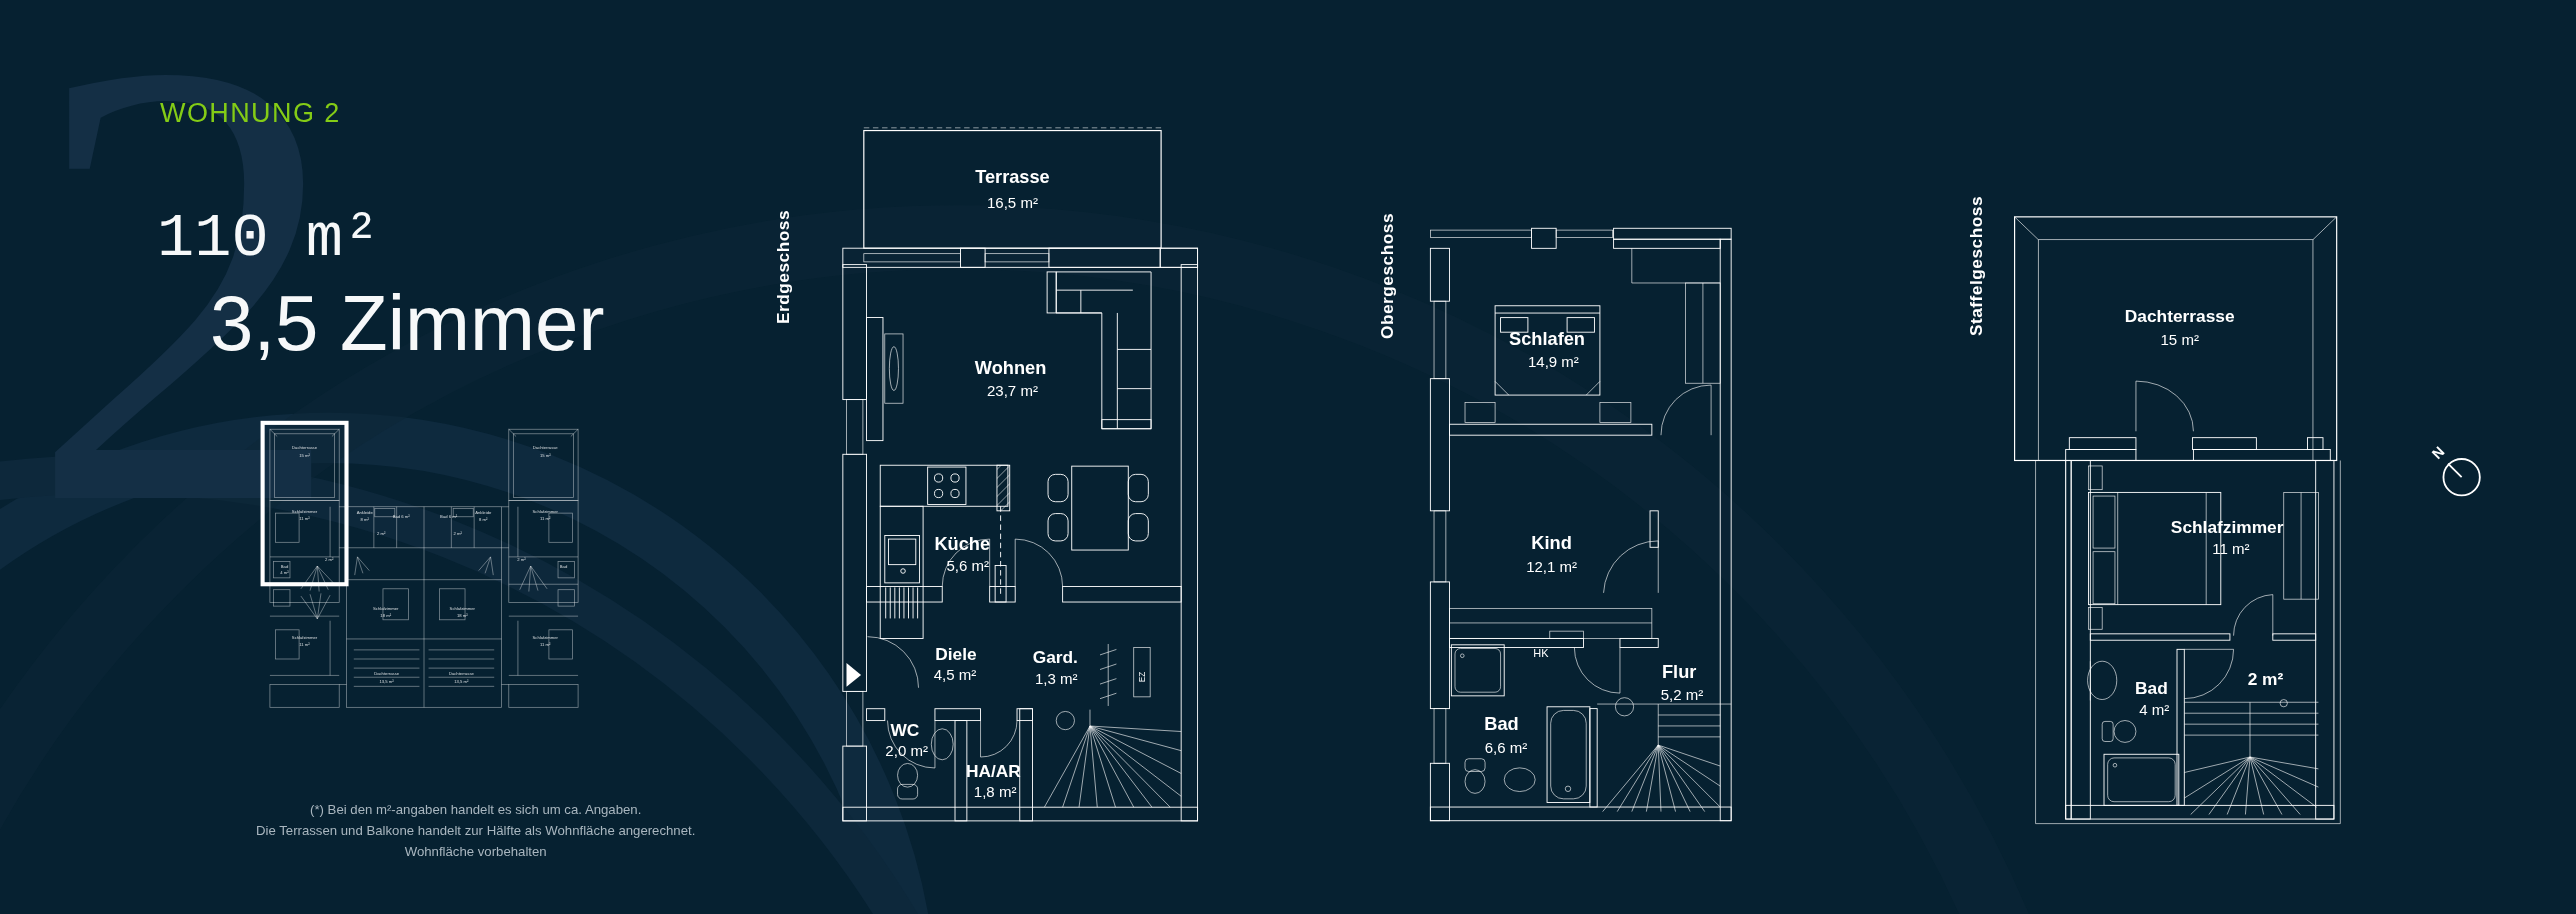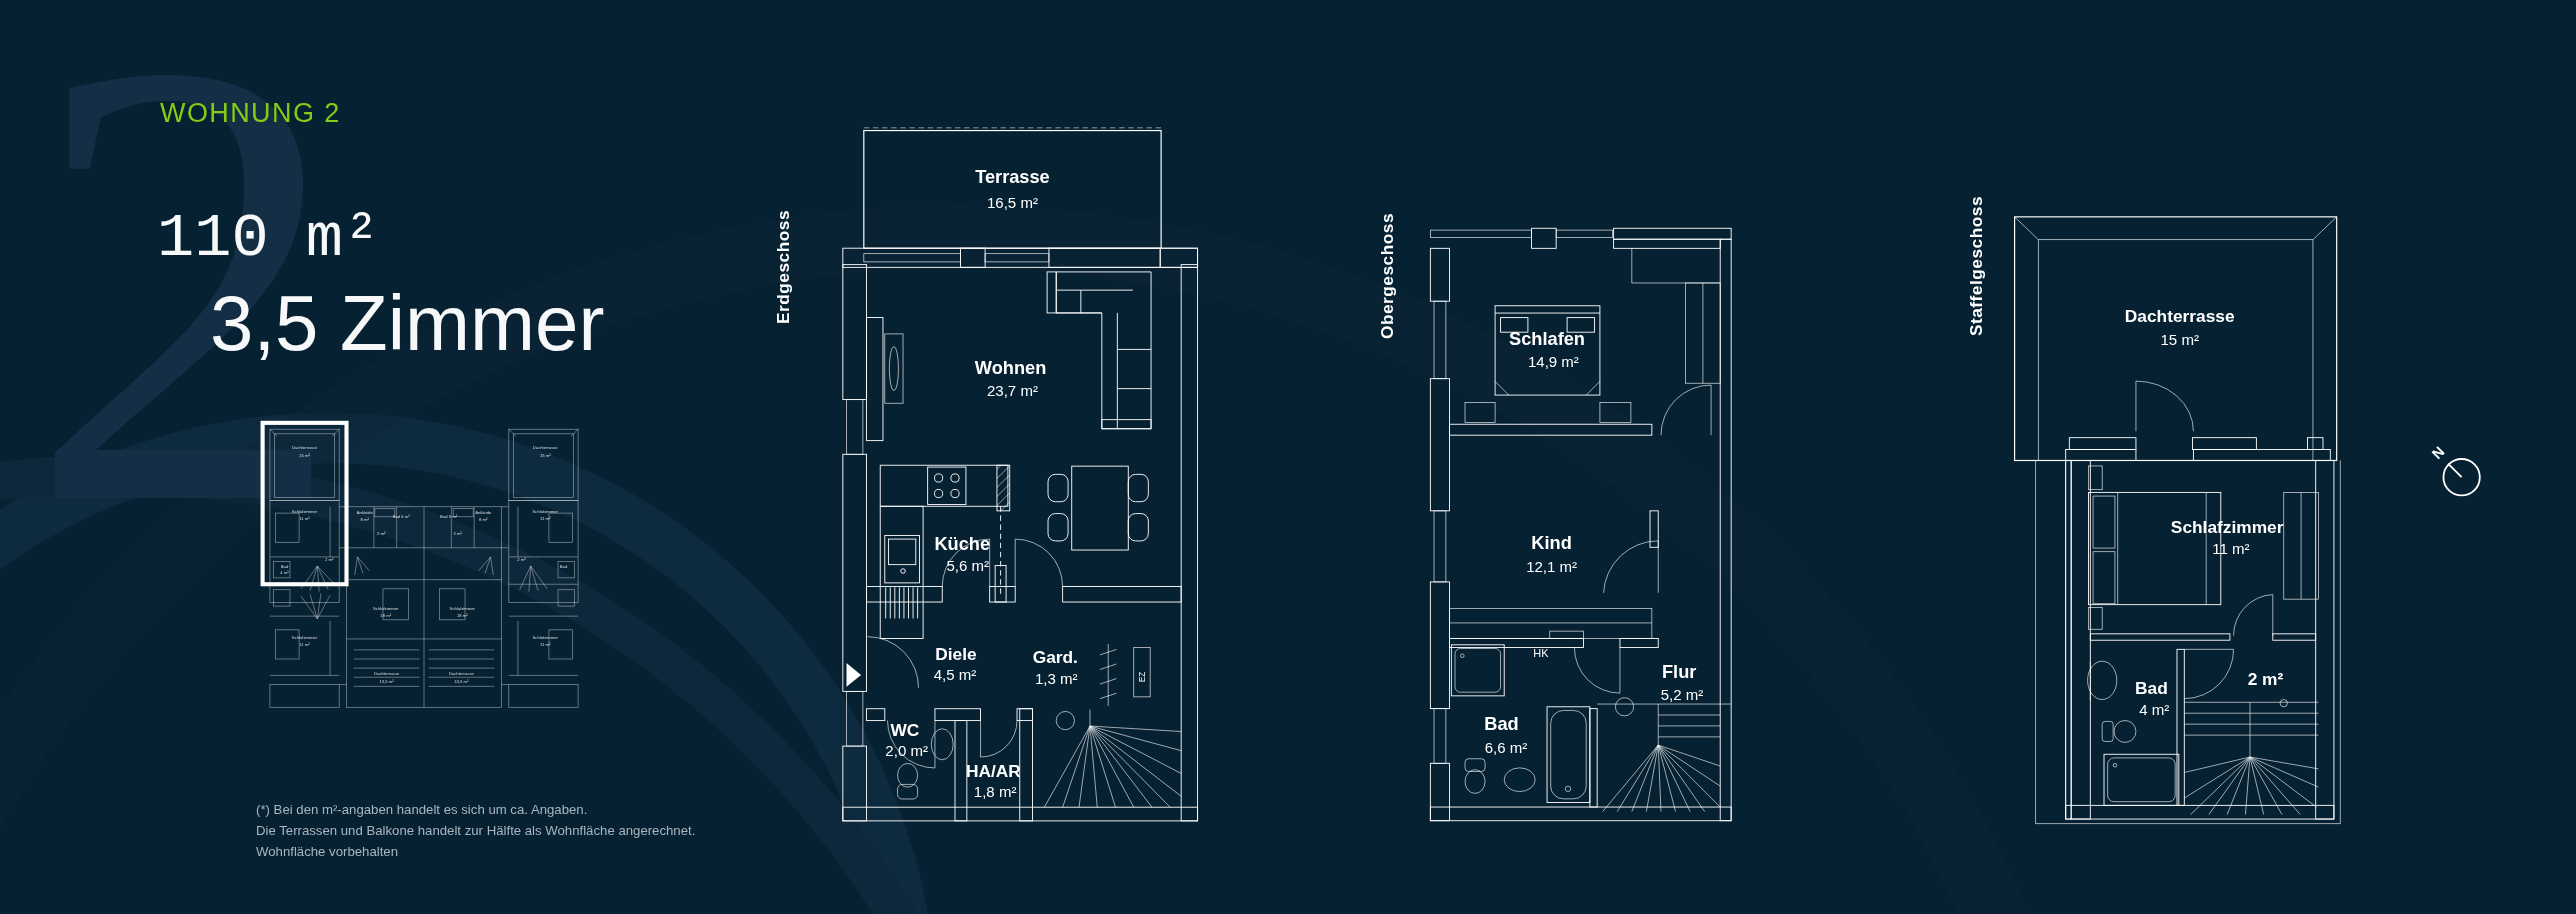--- a/index.html
+++ b/index.html
@@ -6,21 +6,21 @@
   .page{position:relative;width:2576px;height:914px;background:#062131;overflow:hidden;
         font-family:"Liberation Sans",sans-serif;color:#fff;}
   .abs{position:absolute;}
   
   .wm{position:absolute;left:27px;top:-37px;font-family:"Liberation Serif",serif;
       font-size:639px;line-height:1;color:#142F45;user-select:none;}
   .title{position:absolute;left:160px;top:98px;font-size:27px;font-weight:400;letter-spacing:1.4px;color:#84cc16;}
   .size{position:absolute;left:157px;top:203px;font-family:Liberation Mono, monospace;font-size:62px;color:#F6F8F9;}
   .zimmer{position:absolute;left:210px;top:278px;font-family:Liberation Sans, sans-serif;font-size:78px;color:#F6F8F9;}
   
-  .footnote{position:absolute;left:256px;top:799px;font-size:13.2px;line-height:21px;color:#A9B6BF;}
+  .footnote{position:absolute;left:256px;top:799px;font-size:13.2px;line-height:21px;color:#A9B6BF;text-align:center;}
   
   .floor-label{position:absolute;width:164px;height:20px;text-align:center;font-size:17.3px;
                font-weight:700;color:#fff;transform:rotate(-90deg);letter-spacing:0.5px;}
   
   text{fill:#fff;font-family:"Liberation Sans",sans-serif;}
   .room-name{font-size:20px;font-weight:700;}
   .room-name-sm{font-size:19px;font-weight:700;}
   .room-area{font-size:16.5px;}
   .tiny{font-size:9px;}
   .tiny2{font-size:12px;}

